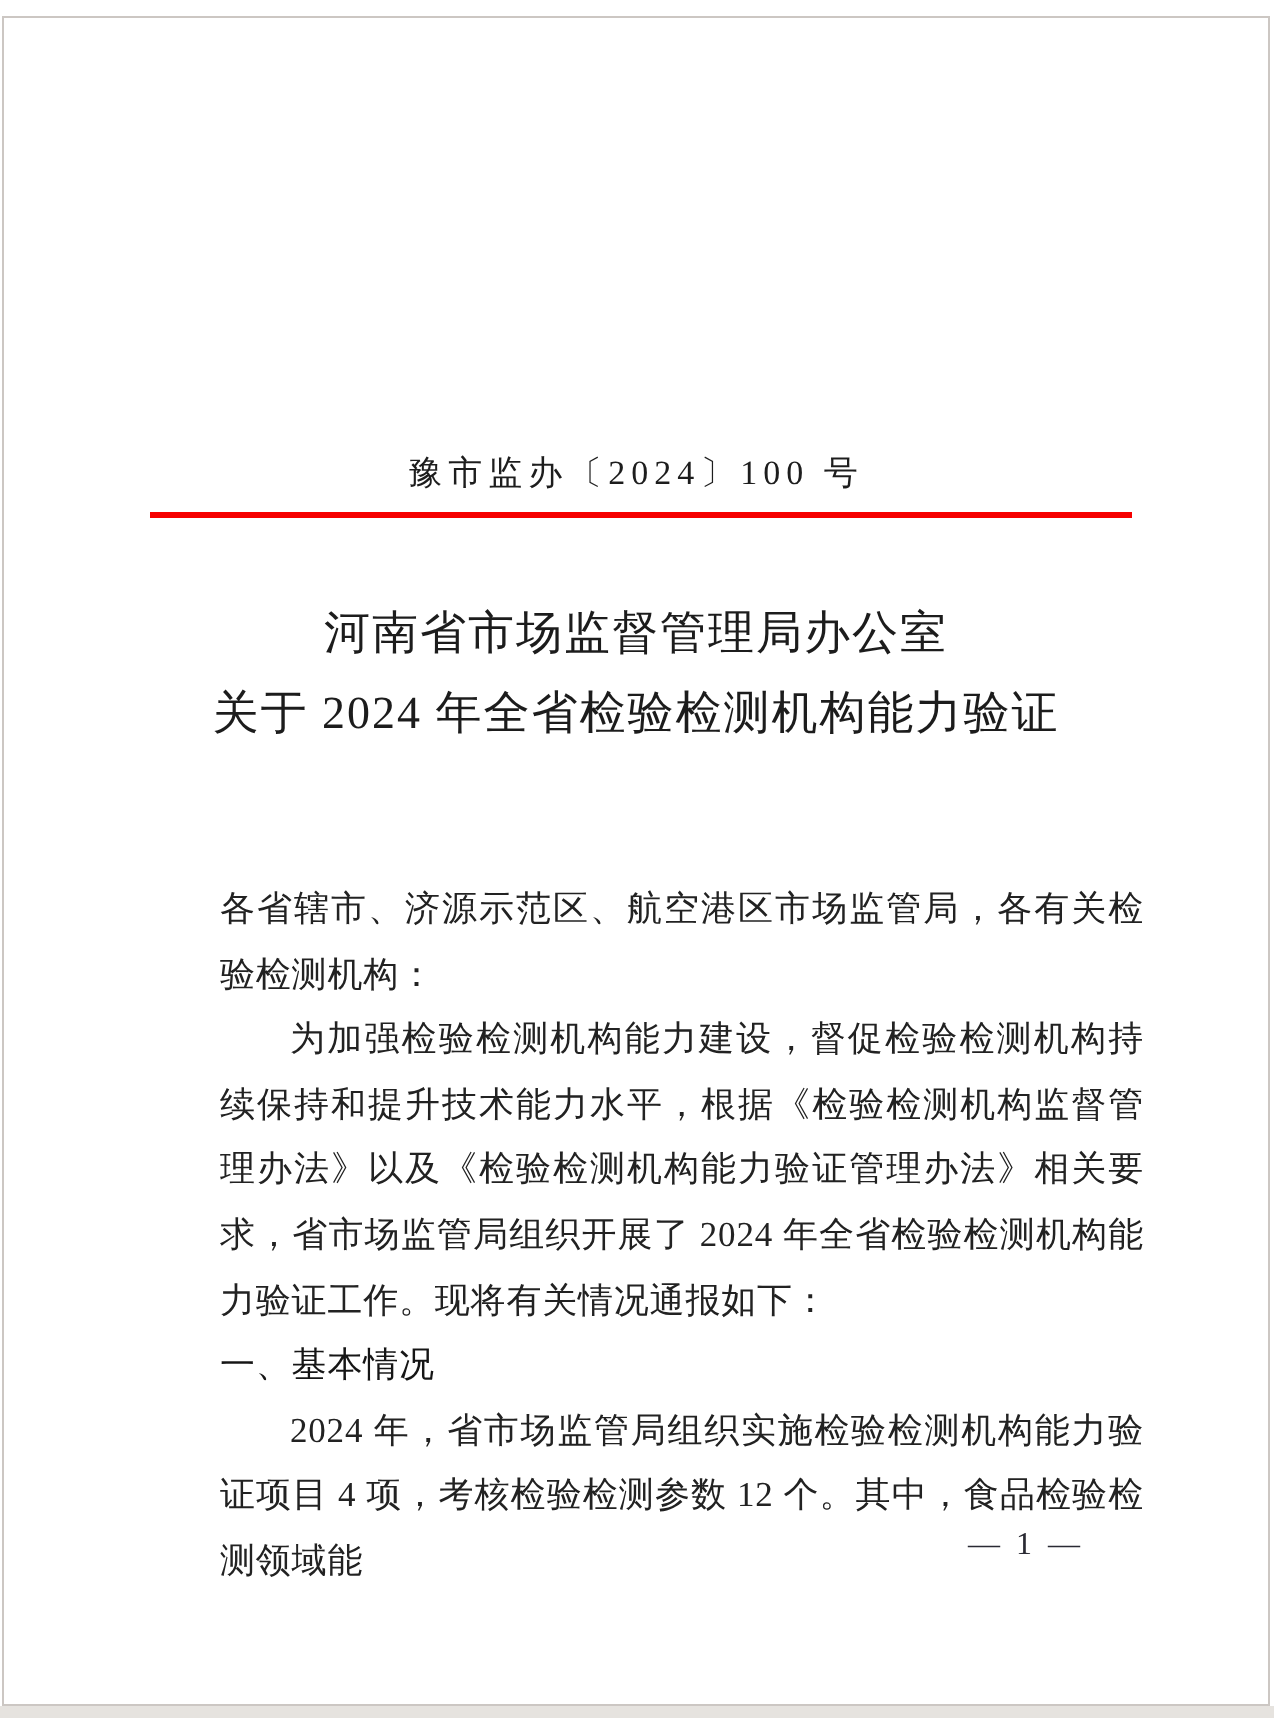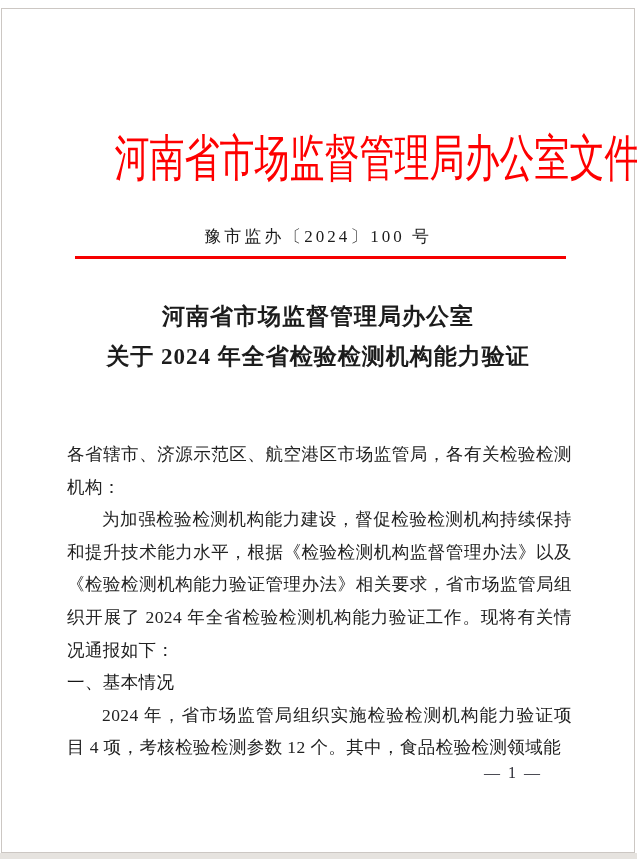--- a/index.html
+++ b/index.html
@@ -48,35 +48,35 @@
   .red-rule {
     position: absolute; left: 73px; top: 247px;
     width: 491px; height: 2.5px;
     background: #f60000;
   }
 
   .doc-title {
     position: absolute; left: 0; top: 288px; width: 100%;
     text-align: center;
     color: #1c1c1c;
-    font-size: 23px; font-weight: 700;
+    font-size: 23px; font-weight: 400;
     line-height: 40px;
     letter-spacing: 1px;
   }
 
   .body-text {
     position: absolute; left: 65px; top: 429px;
     width: 505px;
     color: #222222;
     font-size: 17.5px;
     line-height: 32.6px;
     text-align: justify;
     letter-spacing: 0.4px;
   }
-  .body-text p { text-indent: 0; }
+  .body-text p { text-indent: 0; margin-left: 43px; }
   .body-text p.indent { text-indent: 2em; }
   .section-heading {
     text-indent: 2em;
     font-family: "Liberation Sans", "DejaVu Sans", sans-serif;
     font-weight: 400;
     color: #151515;
     font-size: 17.5px;
     line-height: 32.6px;
   }
 
@@ -89,23 +89,20 @@
 </style>
 </head>
 <body>
 
 <div class="viewport">
 
   <div class="below-page-strip"></div>
 
   <div class="page">
 
-    <div class="red-header">
-      <span class="squeeze">河南省市场监督管理局办公室文件</span>
-    </div>
 
     <div class="doc-number">豫市监办〔2024〕100 号</div>
 
     <div class="red-rule"></div>
 
     <div class="doc-title">
       <div>河南省市场监督管理局办公室</div>
       <div>关于 2024 年全省检验检测机构能力验证</div>
     </div>
 

